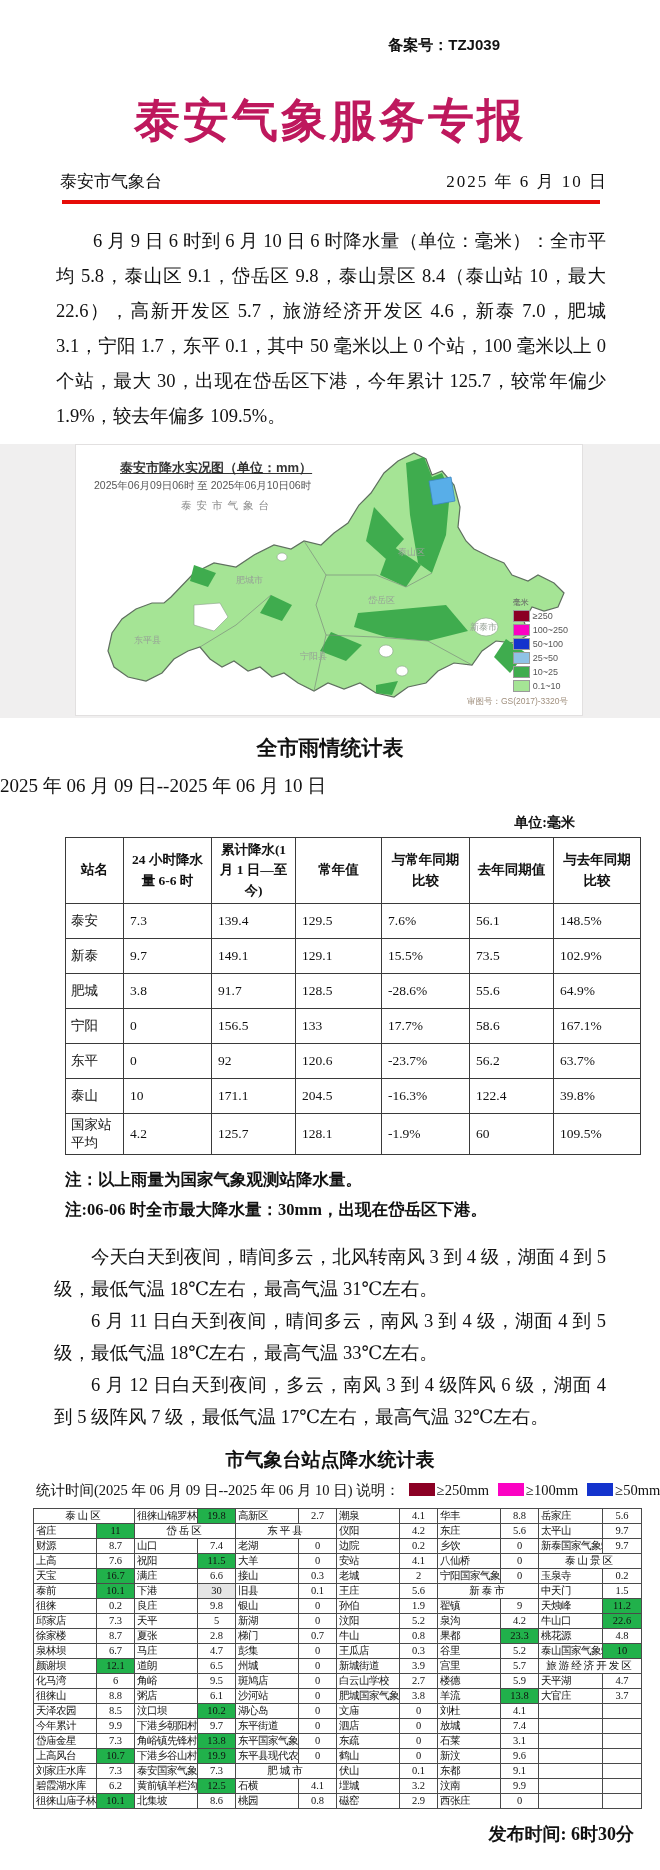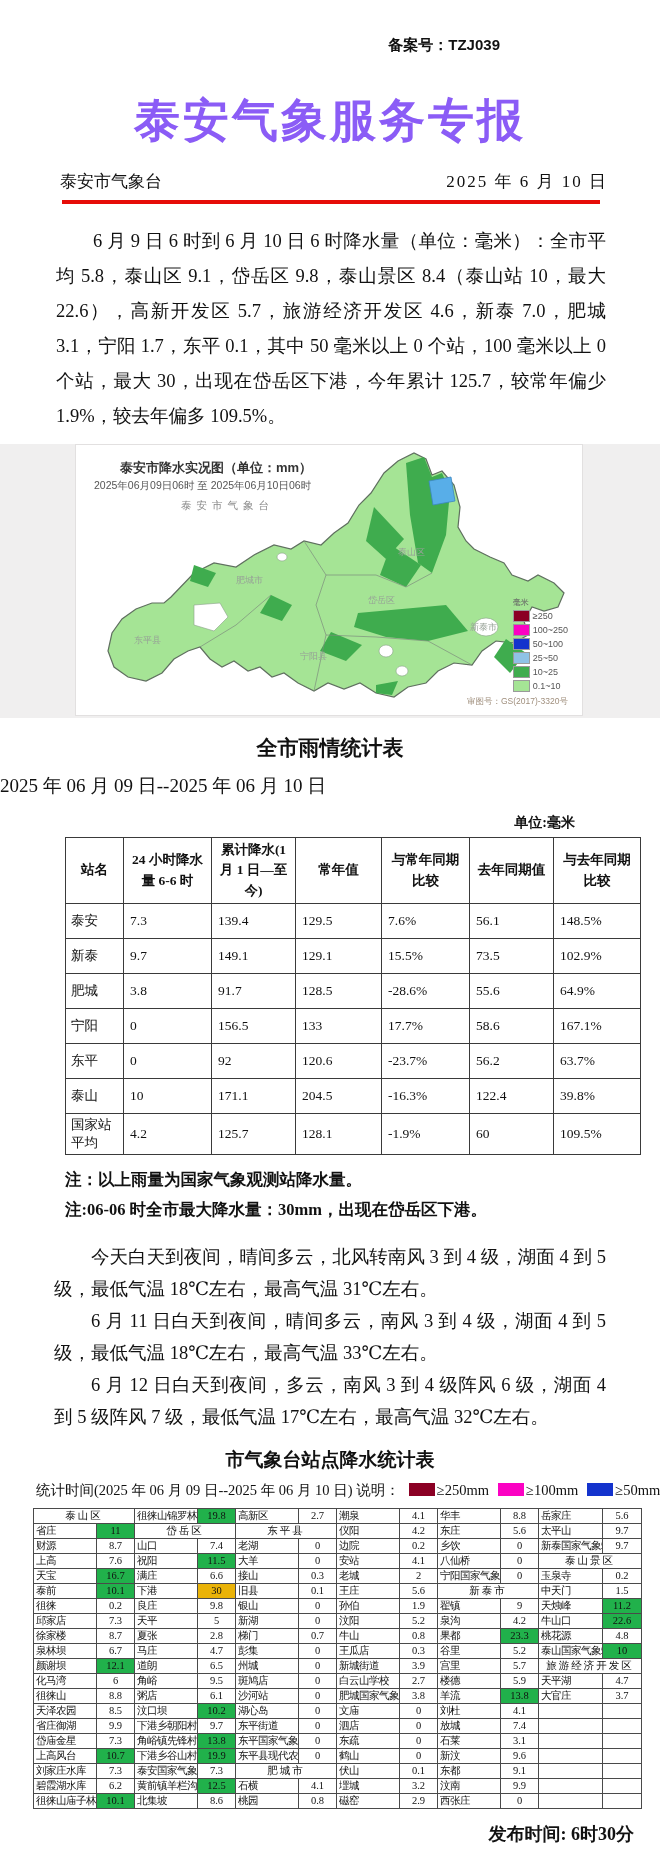--- a/index.html
+++ b/index.html
@@ -1,29 +1,29 @@
 <!DOCTYPE html>
 <html><head>
 <meta charset="utf-8">
 <style>
   html,body{margin:0;padding:0;}
   body{
     width:660px;height:1870px;overflow:hidden;background:#ffffff;
     font-family:"Liberation Serif","DejaVu Serif",serif;color:#111;
   }
   .record{margin:36px 160px 0 0;text-align:right;font-size:15px;font-weight:bold;font-family:"Liberation Sans","DejaVu Sans",sans-serif;}
-  .title{margin-top:38px;text-align:center;color:#8b5cf6;font-size:46px;font-weight:bold;letter-spacing:3px;line-height:1.2;}
+  .title{margin-top:38px;text-align:center;color:#be185d;font-size:46px;font-weight:bold;letter-spacing:3px;line-height:1.2;}
   .subhead{display:flex;justify-content:space-between;margin:22px 52px 0 60px;font-size:17px;}
   .subhead .date{letter-spacing:2px;}
   .redline{height:4px;background:#e60c08;margin:7px 60px 0 62px;}
   .intro{margin:20px 54px 0 56px;font-size:18.5px;line-height:35px;text-indent:2em;text-align:justify;}
   
   .map-band{margin-top:10px;background:#f0efef;height:274px;}
   .map-box{position:relative;margin-left:75px;width:508px;height:272px;background:#ffffff;border:1px solid #e2e0e0;box-sizing:border-box;}
-  .map-title{position:absolute;top:14px;left:44px;font-size:13px;font-weight:bold;color:#333;font-family:"Liberation Sans","DejaVu Sans",sans-serif;}
+  .map-title{position:absolute;top:14px;left:44px;font-size:13px;font-weight:bold;color:#333;font-family:"Liberation Sans","DejaVu Sans",sans-serif;text-decoration:underline;}
   .map-period{position:absolute;top:34px;left:18px;font-size:10.5px;color:#555;font-family:"Liberation Sans","DejaVu Sans",sans-serif;}
   .map-watermark{position:absolute;top:54px;left:105px;font-size:10.5px;color:#8a8a8a;letter-spacing:5px;}
   .map-svg{position:absolute;left:0;top:0;}
   .map-legend{position:absolute;right:14px;top:152px;font-family:"Liberation Sans","DejaVu Sans",sans-serif;}
   .map-legend .lg-title{font-size:8px;color:#666;margin-bottom:1px;}
   .map-legend .lg-row{display:flex;align-items:center;height:14px;}
   .map-legend .lg-sw{width:17px;height:12px;border:1px solid #9a9a9a;box-sizing:border-box;}
   .map-legend .lg-lb{font-size:9px;color:#555;margin-left:3px;}
   .map-approval{position:absolute;right:14px;bottom:7px;font-size:8.5px;color:#a08f7d;font-family:"Liberation Sans","DejaVu Sans",sans-serif;}
   
@@ -41,21 +41,21 @@
   
   .station-title{text-align:center;font-size:19px;font-weight:bold;margin-top:14px;}
   .legend-line{margin:8px 0 0 36px;font-size:14.5px;font-weight:normal;white-space:nowrap;}
   .legend-line .sw{display:inline-block;width:26px;height:13px;margin:0 2px 0 9px;vertical-align:-1px;}
   table.station{margin:8px 0 0 33px;border-collapse:collapse;width:608px;font-size:10.5px;table-layout:fixed;}
   table.station td{border:1px solid #4a4a4a;height:15px;padding:0 1px;overflow:hidden;white-space:nowrap;box-sizing:border-box;}
   table.station td.name{text-align:left;padding-left:2px;letter-spacing:-0.5px;}
   table.station td.val{text-align:center;}
   table.station td.grp{text-align:center;letter-spacing:2px;}
   .hl-g{background:#21b14b;}
-  .hl-b{background:#eab308;}
+  .hl-b{background:#e5e5e5;}
   .footer{text-align:right;margin:13px 26px 0 0;font-size:18px;font-weight:bold;}
 </style>
 </head>
 <body>
 
 <div class="record">备案号：TZJ039</div>
 <div class="title">泰安气象服务专报</div>
 <div class="subhead">
   <span class="agency">泰安市气象台</span>
   <span class="date">2025 年 6 月 10 日</span>
@@ -450,21 +450,21 @@
         <td class="name">湖心岛</td>
         <td class="val">0</td>
         <td class="name">文庙</td>
         <td class="val">0</td>
         <td class="name">刘杜</td>
         <td class="val">4.1</td>
         <td class="name"></td>
         <td class="val"></td>
       </tr>
       <tr>
-        <td class="name">省庄御湖</td>
+        <td class="name">今年累计</td>
         <td class="val">9.9</td>
         <td class="name">下港乡朝阳村</td>
         <td class="val">9.7</td>
         <td class="name">东平街道</td>
         <td class="val">0</td>
         <td class="name">泗店</td>
         <td class="val">0</td>
         <td class="name">放城</td>
         <td class="val">7.4</td>
         <td class="name"></td>

